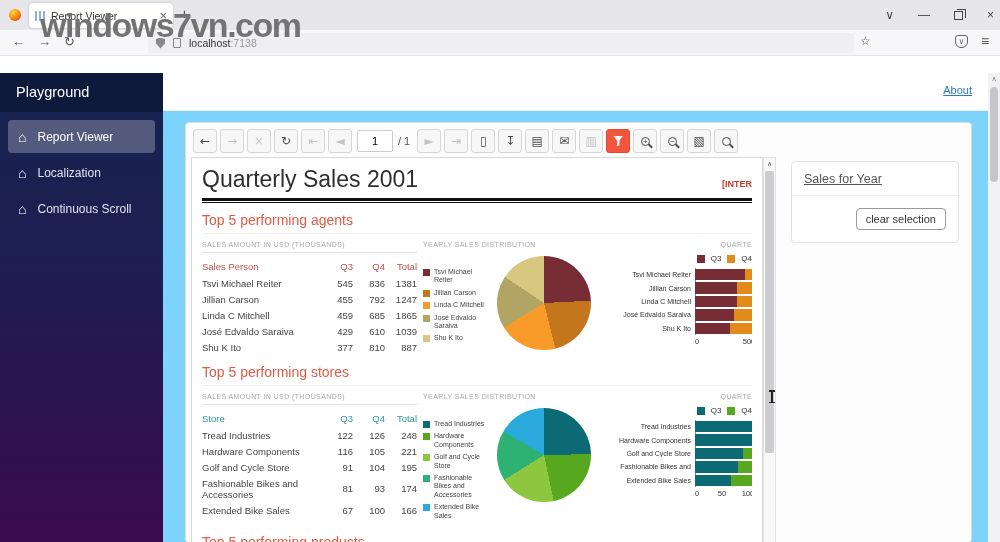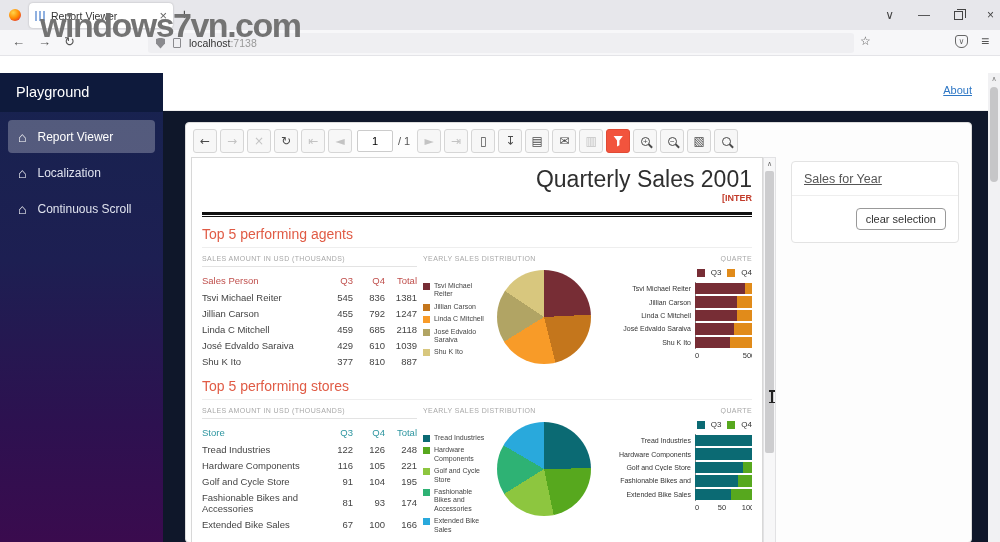--- a/index.html
+++ b/index.html
@@ -40,21 +40,21 @@
   .bookmarks { position:absolute; left:0; top:56px; width:816px; height:17px; background:#14b8a6; border-bottom:1px solid #e8e8ea;
                display:flex; align-items:center; padding-left:11px;margin-top:22px; }
   .bm-dot { width:10px; height:10px; border-radius:50%;
             background:radial-gradient(circle at 35% 30%, #ffd54a, #ff8a00 45%, #e8412a 80%); margin-right:6px; }
   .bm-lbl { font-size:10px; color:#444; }
 
   .watermark { position:absolute; left:40px; top:6px; font-size:34px; font-weight:600; letter-spacing:-1.5px;
                color:#737373; z-index:50; pointer-events:none; }
 
   
-  .app { position:absolute; left:0; top:73px; width:1000px; height:469px; background:#0f172a;padding-left:35px; }
+  .app { position:absolute; left:0; top:73px; width:1000px; height:469px; background:#7dd3fc;padding-left:35px; }
   .sidebar { position:absolute; left:0; top:0; width:163px; height:469px;
              background:linear-gradient(180deg,#17234f 0%,#1d1f52 40%,#2d1150 75%,#3a0b4e 100%); }
   .sb-header { height:39px; line-height:39px; padding-left:16px; background:#0e1a3c; color:#fff; font-size:14.5px; }
   .sb-items { padding:8px 8px 0 8px; }
   .sb-item { display:flex; align-items:center; height:33px; border-radius:4px; padding-left:10px; margin-bottom:3px;
              color:#dfe2ee; font-size:12px; cursor:pointer; }
   .sb-item.active { background:rgba(255,255,255,.26); color:#fff; }
   .sb-ico { font-size:14px; margin-right:11px; color:#fff; }
 
   .main-header { position:absolute; left:163px; top:0; right:0; height:38px; background:#fff; border-bottom:1px solid #efefef; }
@@ -72,21 +72,21 @@
   .tb-total { font-size:11px; color:#555; margin:0 4px 0 0; }
   .funnel { width:10px; height:11px; background:#fff; clip-path:polygon(0 0,100% 0,62% 45%,62% 88%,38% 100%,38% 45%); }
   .mag { width:9px; height:9px; border:1.5px solid currentColor; border-radius:50%; position:relative; }
   .mag::after { content:''; position:absolute; width:5px; height:1.5px; background:currentColor;
                 right:-4px; bottom:-2px; transform:rotate(45deg); }
   .magsub { position:absolute; left:0; top:-1px; width:100%; text-align:center; font-size:8px; line-height:9px; color:currentColor; }
 
   
   .page { position:absolute; left:5px; top:34px; width:572px; height:390px; background:#fff; border:1px solid #d8d8d8;
           padding:4px 10px; overflow:hidden; }
-  .title-row { display:flex; justify-content:space-between; align-items:flex-end; margin-top:4px;flex-direction:column; }
+  .title-row { display:flex; justify-content:space-between; align-items:flex-end; margin-top:4px; }
   .rpt-title { font-size:23px; font-weight:400; color:#2f2f2f; }
   .rpt-badge { font-size:9px; font-weight:bold; color:#c23b2a; margin-bottom:4px; }
   .rule { height:5px; border-top:3px solid #111; border-bottom:1px solid #111; margin-top:5px; }
   .sec-h { font-size:14px; font-weight:400; color:#e05b45; margin-top:9px; }
   .sec-div { border-top:1px solid #eee; margin:5px 0 7px; }
   .sec-grid { display:flex; align-items:flex-start; }
   .col-table { width:215px; flex:none; }
   .col-pie { width:192px; flex:none; margin-left:6px; }
   .col-bar { flex:1; overflow:hidden; }
   .caps { font-size:7px; letter-spacing:.4px; color:#a8a8a8; margin-bottom:6px; white-space:nowrap; }
@@ -297,21 +297,21 @@
                     <tr>
                       <td>Jillian Carson</td>
                       <td class="num">455</td>
                       <td class="num">792</td>
                       <td class="num">1247</td>
                     </tr>
                     <tr>
                       <td>Linda C Mitchell</td>
                       <td class="num">459</td>
                       <td class="num">685</td>
-                      <td class="num">2118</td>
+                      <td class="num">1865</td>
                     </tr>
                     <tr>
                       <td>José Edvaldo Saraiva</td>
                       <td class="num">429</td>
                       <td class="num">610</td>
                       <td class="num">1039</td>
                     </tr>
                     <tr>
                       <td>Shu K Ito</td>
                       <td class="num">377</td>

